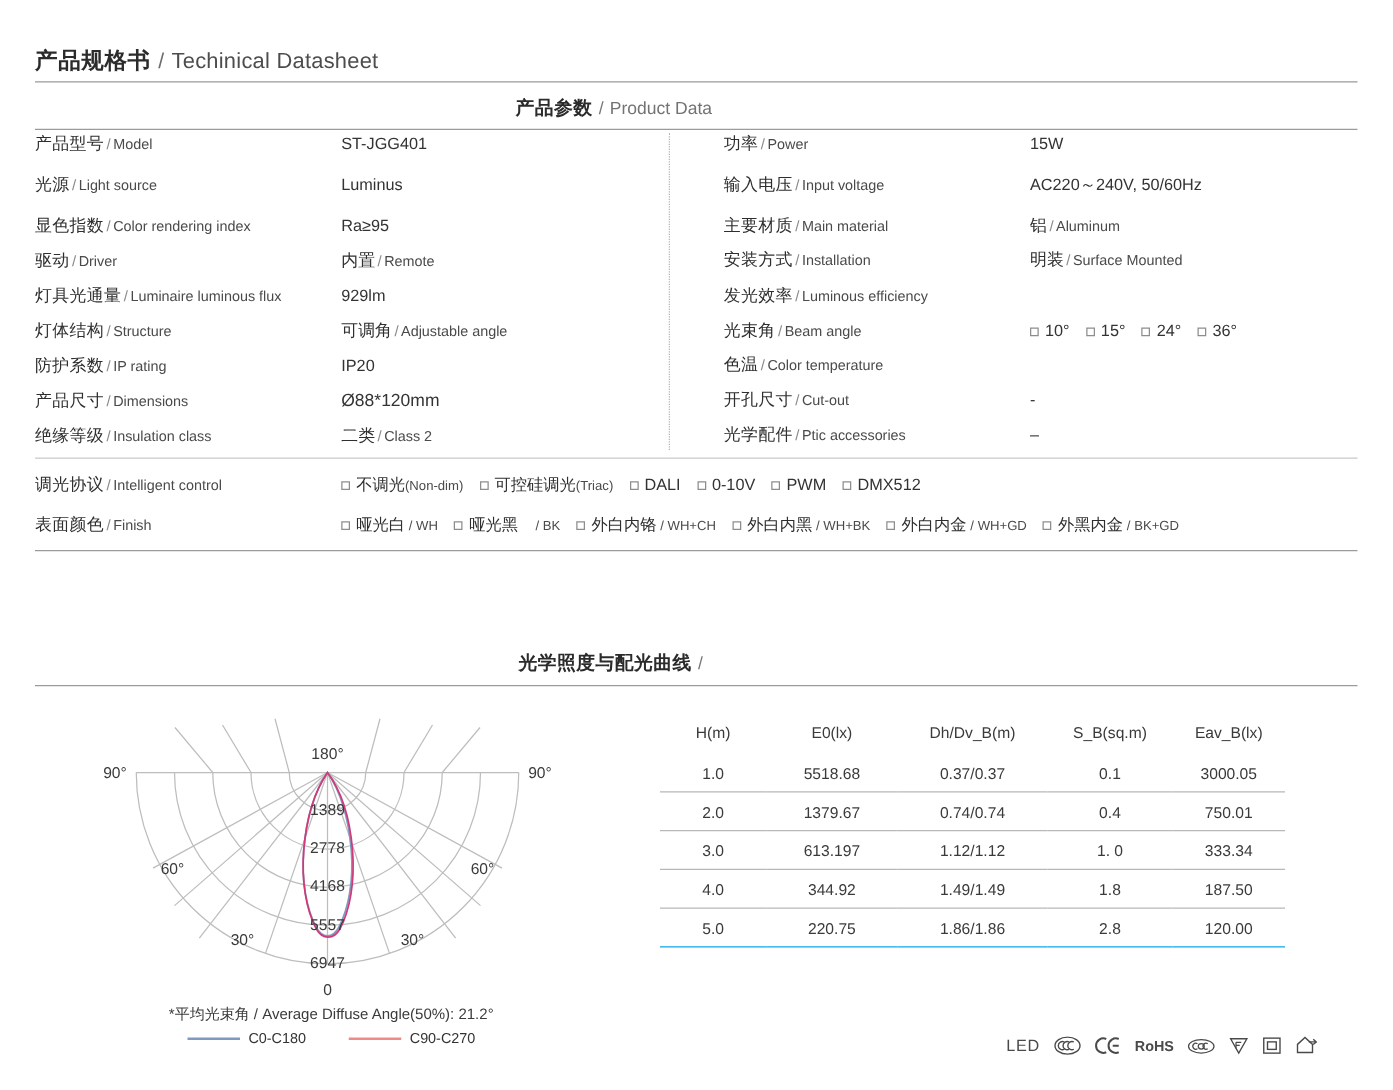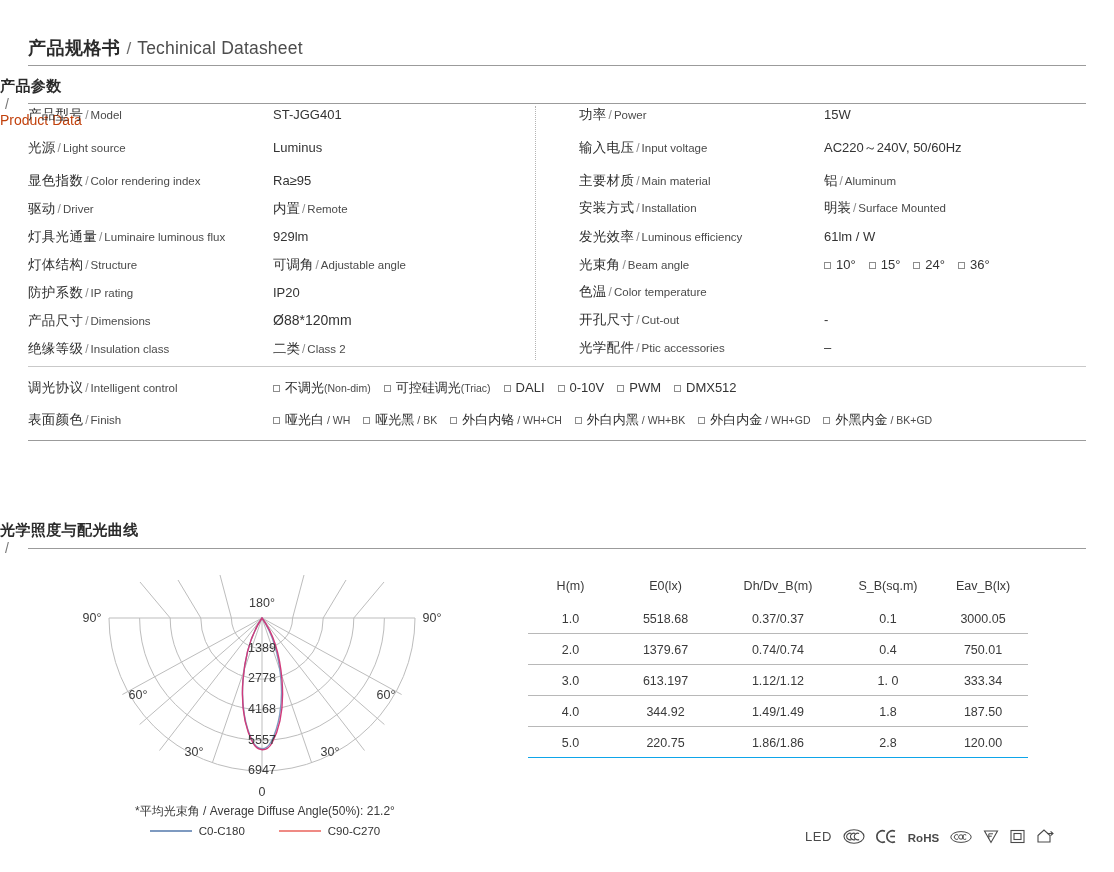--- a/index.html
+++ b/index.html
@@ -30,25 +30,25 @@
   
   .rule {
     position: absolute; left: 28px; width: 1058px;
     height: 1px; background: #9b9b9b;
   }
   .rule.light { background: #c9c9c9; }
 
   
   .band-title {
     position: absolute; width: 982px; text-align: center;
-    display: flex; justify-content: center; align-items: baseline; flex-direction: column;
+    display: flex; justify-content: center; align-items: baseline;
   }
   .band-title .b-cn { font-size: 15px; color: #2b2b2b; font-weight: 600; letter-spacing: .4px;}
   .band-title .b-sl { font-size: 14px; color: #777; padding: 0 5px;}
-  .band-title .b-en { font-size: 14px; color: #c2410c; }
+  .band-title .b-en { font-size: 14px; color: #737373; }
 
   
   .spec-wrap { position: absolute; left: 28px; top: 106px; width: 1058px; }
   .spec-cols { display: flex; position: relative; }
   .spec-col { width: 507px; }
   .spec-col.right { margin-left: 44px; }
   .v-dotted {
     position: absolute; left: 507px; top: 0px; width: 0px; height: 254px;
     border-left: 1px dotted #b4b4b4;
   }
@@ -280,21 +280,20 @@
             <span class="v-en">Surface Mounted</span>
           </span>
         </div>
 
         <div class="srow" style="height:28px;">
           <span class="slabel">
             <span class="cn">发光效率</span>
             <span class="sep">/</span>
             <span class="en">Luminous efficiency</span>
           </span>
-          <span class="svalue">61lm / W</span>
         </div>
 
         <div class="srow" style="height:27px;">
           <span class="slabel">
             <span class="cn">光束角</span>
             <span class="sep">/</span>
             <span class="en">Beam angle</span>
           </span>
           <span class="svalue optline">
             <span class="opt">
@@ -393,21 +392,21 @@
       </span>
       <span class="optline">
         <span class="opt">
           <span class="cbox"></span>
           <span class="o-cn">哑光白</span>
           <span class="o-en" style="padding-left:3px;">/ WH</span>
         </span>
         <span class="opt">
           <span class="cbox"></span>
           <span class="o-cn">哑光黑</span>
-          <span class="o-en" style="padding-left:3px;">/ BK</span>
+          <span class="o-en" style="padding-left:14px;">/ BK</span>
         </span>
         <span class="opt">
           <span class="cbox"></span>
           <span class="o-cn">外白内铬</span>
           <span class="o-en" style="padding-left:3px;">/ WH+CH</span>
         </span>
         <span class="opt">
           <span class="cbox"></span>
           <span class="o-cn">外白内黑</span>
           <span class="o-en" style="padding-left:3px;">/ WH+BK</span>

